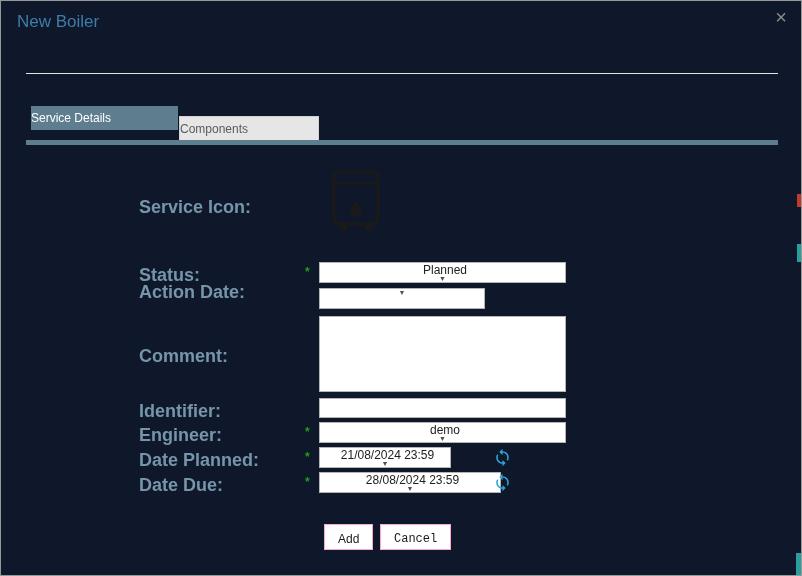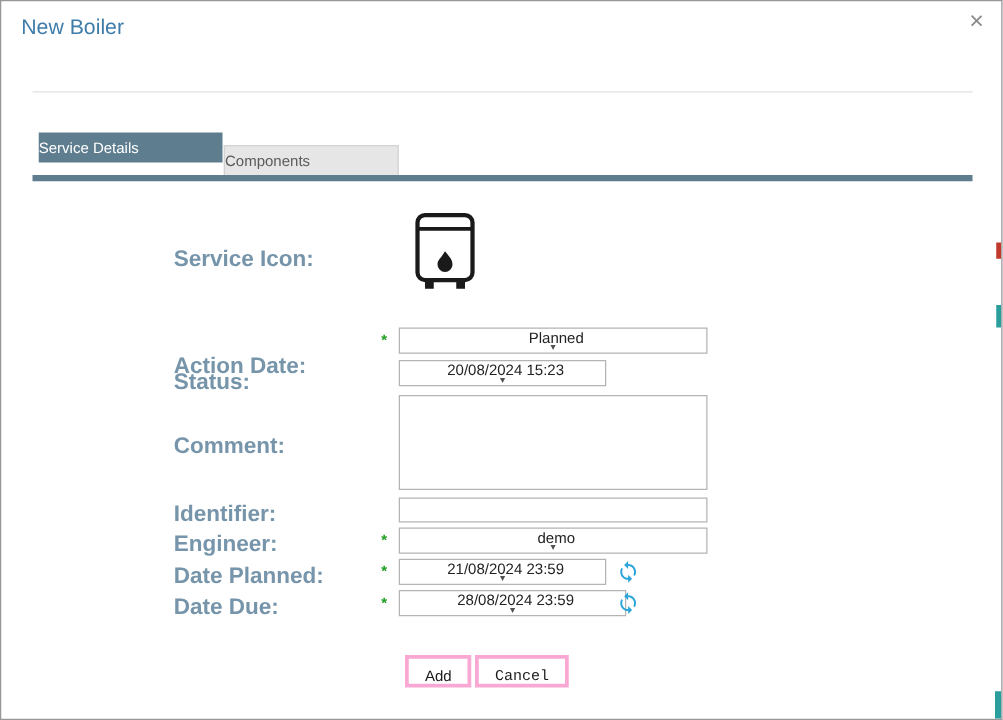--- a/index.html
+++ b/index.html
@@ -5,21 +5,21 @@
   :root{
     --accent:#5e7d8e;
     --title:#3e7ca9;
     --label:#7695aa;
     --required:#1e9e1e;
     --refresh:#2ba5da;
   }
   *{margin:0;padding:0;box-sizing:border-box;}
   body{background:#cfd6da;font-family:"Liberation Sans",sans-serif;}
   .dialog{
-    position:relative;width:802px;height:576px;background:#ffffff;
+    position:relative;width:802px;height:576px;background:#0f172a;
     border:1px solid #979797;overflow:hidden;
   }
   .dlg-title{position:absolute;left:16px;top:11px;font-size:17px;color:var(--title);}
   .dlg-close{position:absolute;right:14px;top:6px;font-size:20px;color:#8a8a8a;cursor:pointer;line-height:1;background:none;border:none;font-family:inherit;}
   .dlg-divider{position:absolute;left:25px;top:72px;width:752px;height:1px;background:#e2e2e2;}
 
   .tab{position:absolute;top:105px;height:24px;font-size:12px;text-align:left;line-height:24px;cursor:pointer;border:none;font-family:inherit;}
   .tab-active{left:30px;width:147px;background:var(--accent);color:#fff;}
   .tab-inactive{left:178px;width:140px;background:#e6e6e6;color:#5b5b5b;border:1px solid #d2d2d2;border-bottom:none;margin-top:10px;}
   .tab-bar{position:absolute;left:25px;top:139px;width:752px;height:5px;background:var(--accent);}
@@ -31,21 +31,21 @@
   .combo .val{flex:1;padding-left:5px;font-size:12px;color:#222;white-space:nowrap;overflow:hidden;}
   .combo .dd{width:17px;text-align:center;font-size:7px;color:#505050;}
 
   .txt{position:absolute;left:318px;border:1px solid #b4b4b4;font-size:12px;padding:2px 5px;font-family:inherit;color:#222;}
   textarea.txt{resize:none;}
 
   .refresh-btn{position:absolute;left:491px;width:20px;height:20px;border:none;background:none;cursor:pointer;padding:0;}
 
   .boiler-icon{position:absolute;left:328px;top:167px;}
 
-  .btn{position:absolute;top:523px;height:26px;background:#fff;border:3px solid #f9a8d4;font-size:12px;color:#1a1a1a;padding:7px 13px;cursor:pointer;font-family:inherit;}
+  .btn{position:absolute;top:523px;height:26px;background:#fff;border:1px solid #f9a8d4;font-size:12px;color:#1a1a1a;padding:7px 13px;cursor:pointer;font-family:inherit;}
   .btn-add{left:323px;}
   .btn-cancel{left:379px;font-family:Liberation Mono, monospace;}
 
   .artifact{position:absolute;right:0;}
   .artifact-red{top:193px;width:4px;height:13px;background:#c0392b;}
   .artifact-teal-1{top:243px;width:4px;height:18px;background:#2a9d9d;}
   .artifact-teal-2{bottom:0;width:5px;height:22px;background:#2a9d9d;}
 </style>
 </head>
 <body>
@@ -64,49 +64,48 @@
   <span class="boiler-icon">
     <svg width="54" height="66" viewBox="0 0 54 66">
       <rect x="5" y="4" width="44" height="52" rx="6" fill="none" stroke="#1a1a1a" stroke-width="3.4"></rect>
       <line x1="5" y1="15" x2="49" y2="15" stroke="#1a1a1a" stroke-width="3"></line>
       <rect x="11" y="56" width="7" height="7" fill="#1a1a1a"></rect>
       <rect x="36" y="56" width="7" height="7" fill="#1a1a1a"></rect>
       <path d="M27 33 c3.5 4.5 6 6.5 6 10.5 a6 6 0 0 1 -12 0 c0 -3.5 2.5 -5 4.2 -7.8 z" fill="#1a1a1a"></path>
     </svg>
   </span>
 
-  <div class="lbl" style="top:264px;margin-top:30px;">Status:</div>
+  <div class="lbl" style="top:264px;">Status:</div>
   <span class="req" style="top:264px;">*</span>
   <div class="combo" style="top:261px;width:247px;">
     <span class="val">Planned</span>
     <span class="dd">▼</span>
   </div>
 
   <div class="lbl" style="top:281px;">Action Date:</div>
   <div class="combo" style="top:287px;width:166px;">
-    <span class="val">20/08/2024 15:23</span>
     <span class="dd">▼</span>
   </div>
 
   <div class="lbl" style="top:345px;">Comment:</div>
   <textarea class="txt" style="top: 315px; width: 247px; height: 76px;"></textarea>
 
   <div class="lbl" style="top:400px;">Identifier:</div>
   <input class="txt" style="top: 397px; width: 247px; height: 20px;" value="">
 
   <div class="lbl" style="top:424px;">Engineer:</div>
   <span class="req" style="top:424px;">*</span>
   <div class="combo" style="top:421px;width:247px;">
     <span class="val">demo</span>
     <span class="dd">▼</span>
   </div>
 
   <div class="lbl" style="top:449px;">Date Planned:</div>
   <span class="req" style="top:449px;">*</span>
-  <div class="combo" style="top:446px;width:166px;">
+  <div class="combo" style="top:446px;width:132px;">
     <span class="val">21/08/2024 23:59</span>
     <span class="dd">▼</span>
   </div>
   <button class="refresh-btn" style="top:447px;">
     <svg width="19" height="19" viewBox="0 0 24 24">
         <path fill="#2ba5da" d="M12 4V1L8 5l4 4V6c3.31 0 6 2.69 6 6 0 1.01-.25 1.97-.7 2.8l1.46 1.46C19.54 15.03 20 13.57 20 12c0-4.42-3.58-8-8-8zm0 14c-3.31 0-6-2.69-6-6 0-1.01.25-1.97.7-2.8L5.24 7.74C4.46 8.97 4 10.43 4 12c0 4.42 3.58 8 8 8v3l4-4-4-4v3z"></path>
       </svg>
   </button>
 
   <div class="lbl" style="top:474px;">Date Due:</div>

